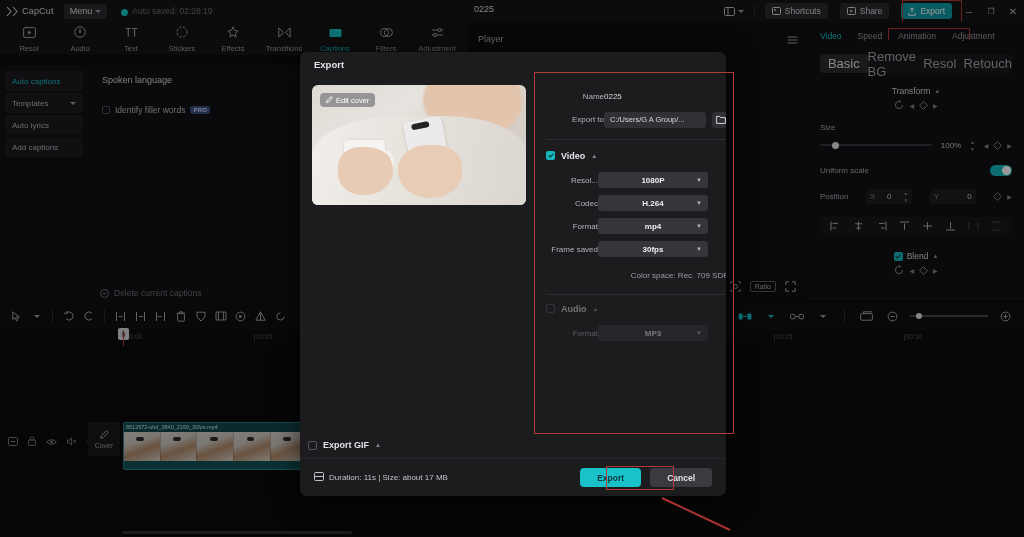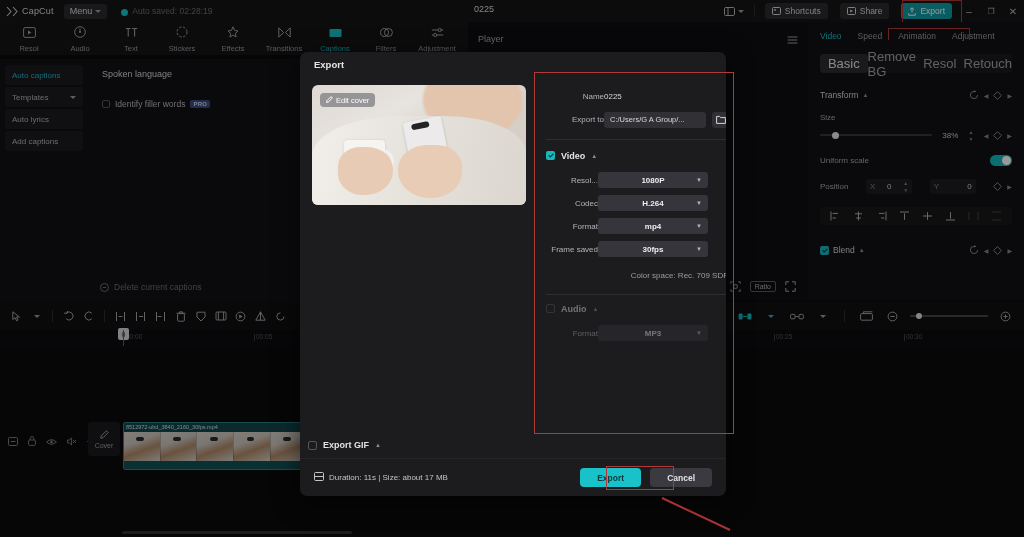--- a/index.html
+++ b/index.html
@@ -45,21 +45,21 @@
   .tabstrip {
     position:absolute; left:0; top:22px; width:468px; height:33px;
     background:#141417; display:flex; align-items:center; padding-left:4px; gap:1px;
   }
   .tab-item { width:50px; height:33px; display:flex; flex-direction:column; align-items:center; justify-content:center; gap:2px; }
   .tab-item .ti { color:#a0a0a6; }
   .tab-item .tl { font-size:7.5px; color:#9a9aa0; }
   .tab-item.active .ti, .tab-item.active .tl { color:#17c0c4; }
 
   
-  .leftpanel { position:absolute; left:0; top:59px; width:468px; height:245px; background:#121215; display:flex; }
+  .leftpanel { position:absolute; left:0; top:65px; width:468px; height:245px; background:#121215; display:flex; }
   .lp-nav { width:88px; padding:6px 5px 0 5px; display:flex; flex-direction:column; gap:2px; }
   .lp-nav-item {
     height:20px; border-radius:3px; background:#1c1c20; display:flex; align-items:center;
     padding:0 7px; font-size:8px; color:#b4b4ba; justify-content:space-between;
   }
   .lp-nav-item.active { color:#18b9c9; }
   .lp-body { flex:1; padding:10px 14px 0 14px; }
   .lp-h { font-size:9px; color:#d2d2d6; margin-bottom:7px; }
   .lp-select {
     height:19px; background:#1b1b1f; border-radius:3px; display:flex; align-items:center;
@@ -87,21 +87,21 @@
   .ratio-chip { border:1px solid #5a5a60; border-radius:2px; font-size:7px; padding:1px 4px; color:#b0b0b6; }
 
   
   .rightpanel { position:absolute; left:808px; top:22px; width:216px; height:278px; background:#121215; padding:0 12px; }
   .rp-tabs { display:flex; gap:16px; height:28px; align-items:center; }
   .rp-tab { font-size:8.5px; color:#9b9ba1; }
   .rp-tab.active { color:#17c0c4; }
   .rp-seg { display:flex; background:#1a1a1e; border-radius:4px; height:19px; margin-top:4px; }
   .rp-seg-item { flex:1; display:flex; align-items:center; justify-content:center; font-size:13px; color:#a3a3a9; border-radius:4px; }
   .rp-seg-item.active { background:#2c2c31; color:#e2e2e6; }
-  .rp-sec-head { display:flex; align-items:center; justify-content:space-between; margin-top:13px; }
+  .rp-sec-head { display:flex; align-items:center; justify-content:space-between; margin-top:13px;flex-direction:column; }
   .rp-sec-title { font-size:8.5px; color:#d4d4d8; display:flex; align-items:center; gap:4px; }
   .rp-ctl-icons { display:flex; align-items:center; gap:5px; color:#86868c; }
   .rp-row { display:flex; align-items:center; justify-content:space-between; margin-top:11px; }
   .rp-label { font-size:8px; color:#a8a8ae; }
   .slider { position:relative; width:112px; height:10px; display:flex; align-items:center; }
   .slider .track { width:100%; height:2px; background:#3a3a40; border-radius:1px; }
   .slider .knob { position:absolute; left:12px; width:7px; height:7px; border-radius:50%; background:#e6e6ea; }
   .val-box { font-size:8px; color:#c7c7cc; }
   .stepper { display:flex; flex-direction:column; gap:1px; color:#7d7d84; }
   .toggle { width:22px; height:11px; border-radius:6px; background:#16b8bd; position:relative; }
@@ -439,21 +439,21 @@
       </span>
     </div>
 
     <div style="margin-top:9px">
       <div class="rp-label">Size</div>
       <div class="rp-row" style="margin-top:4px">
         <span class="slider">
             <span class="track"></span>
             <span class="knob"></span>
           </span>
-        <span class="val-box">38%</span>
+        <span class="val-box">100%</span>
         <span class="stepper">
             <span style="font-size:5px">▲</span>
             <span style="font-size:5px">▼</span>
           </span>
         <span class="rp-ctl-icons">
           <span style="font-size:6px">◀</span>
           <span><svg width="9" height="9" viewBox="0 0 9 9">
                 <path d="M4.5 0.6 L8.4 4.5 L4.5 8.4 L0.6 4.5 Z" stroke="#86868c" fill="none"></path>
               </svg></span>
           <span style="font-size:6px">▶</span>

